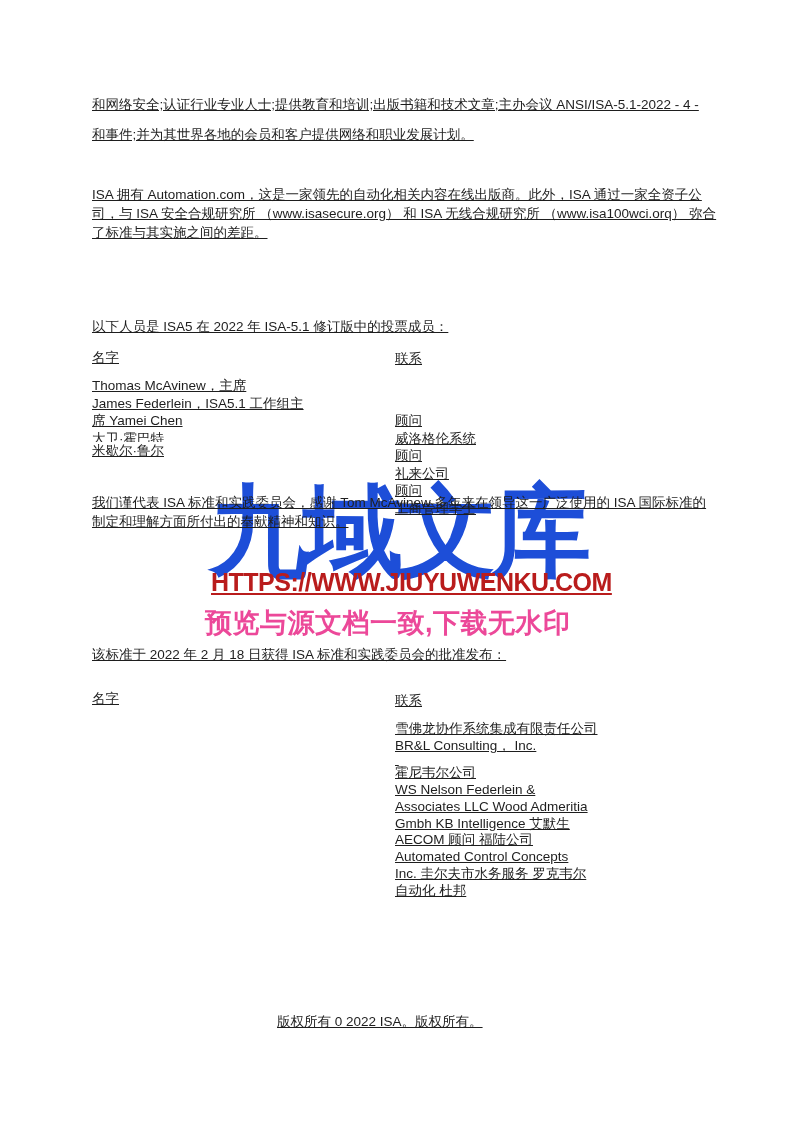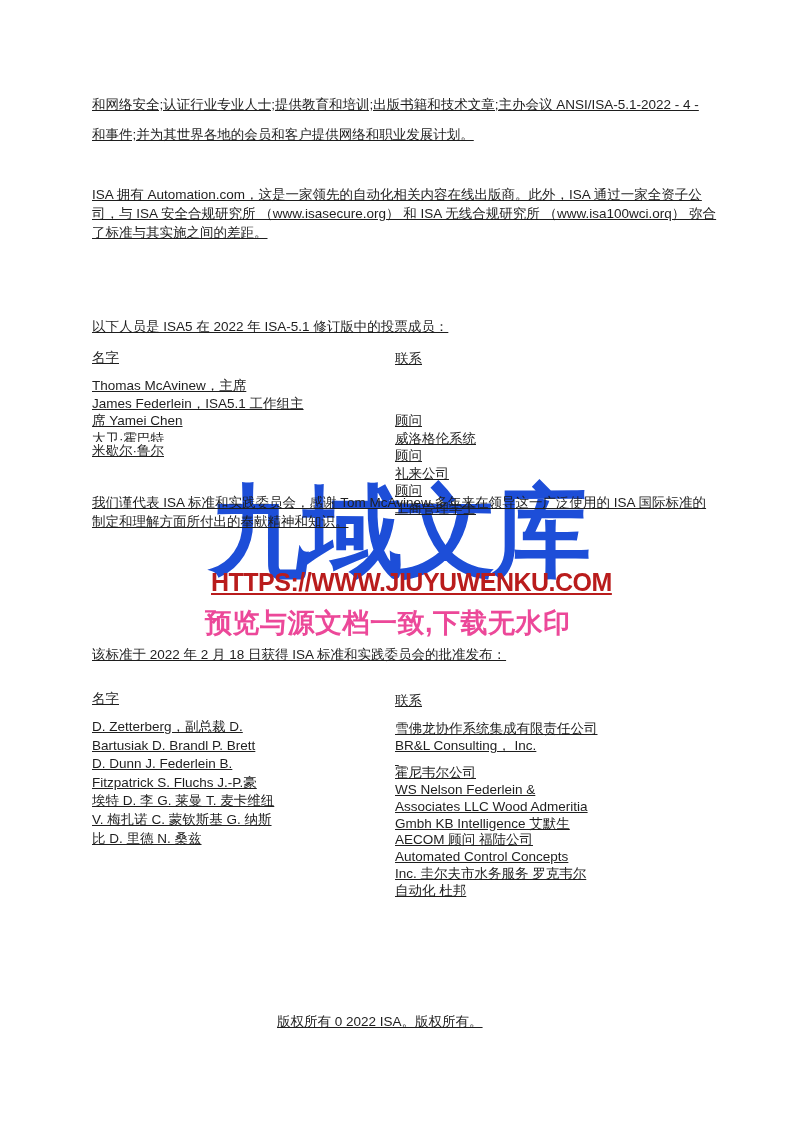--- a/index.html
+++ b/index.html
@@ -77,29 +77,20 @@
     </div>
 
   <div class="t" id="thanks-para">
       <div class="line">我们谨代表 ISA 标准和实践委员会，感谢 Tom McAvinew 多年来在领导这一广泛使用的 ISA 国际标准的</div>
       <div class="line">制定和理解方面所付出的奉献精神和知识。</div>
     </div>
 
   <div class="t" id="approval-intro">该标准于 2022 年 2 月 18 日获得 ISA 标准和实践委员会的批准发布：</div>
   <div class="t" id="approval-name-header">名字</div>
   <div class="t" id="approval-contact-header">联系</div>
-  <div class="t" id="approval-names">
-      <div class="line">D. Zetterberg，副总裁 D.</div>
-      <div class="line">Bartusiak D. Brandl P. Brett</div>
-      <div class="line">D. Dunn J. Federlein B.</div>
-      <div class="line">Fitzpatrick S. Fluchs J.-P.豪</div>
-      <div class="line">埃特 D. 李 G. 莱曼 T. 麦卡维纽</div>
-      <div class="line">V. 梅扎诺 C. 蒙钦斯基 G. 纳斯</div>
-      <div class="line">比 D. 里德 N. 桑兹</div>
-    </div>
   <div class="t" id="approval-contacts">
       <div class="line">雪佛龙协作系统集成有限责任公司</div>
       <div class="line">BR&amp;L Consulting， Inc.</div>
       <div class="line">&nbsp;</div>
       <div class="line">霍尼韦尔公司</div>
       <div class="line">WS Nelson Federlein &amp;</div>
       <div class="line">Associates LLC Wood Admeritia</div>
       <div class="line">Gmbh KB Intelligence 艾默生</div>
       <div class="line">AECOM 顾问 福陆公司</div>
       <div class="line">Automated Control Concepts</div>

